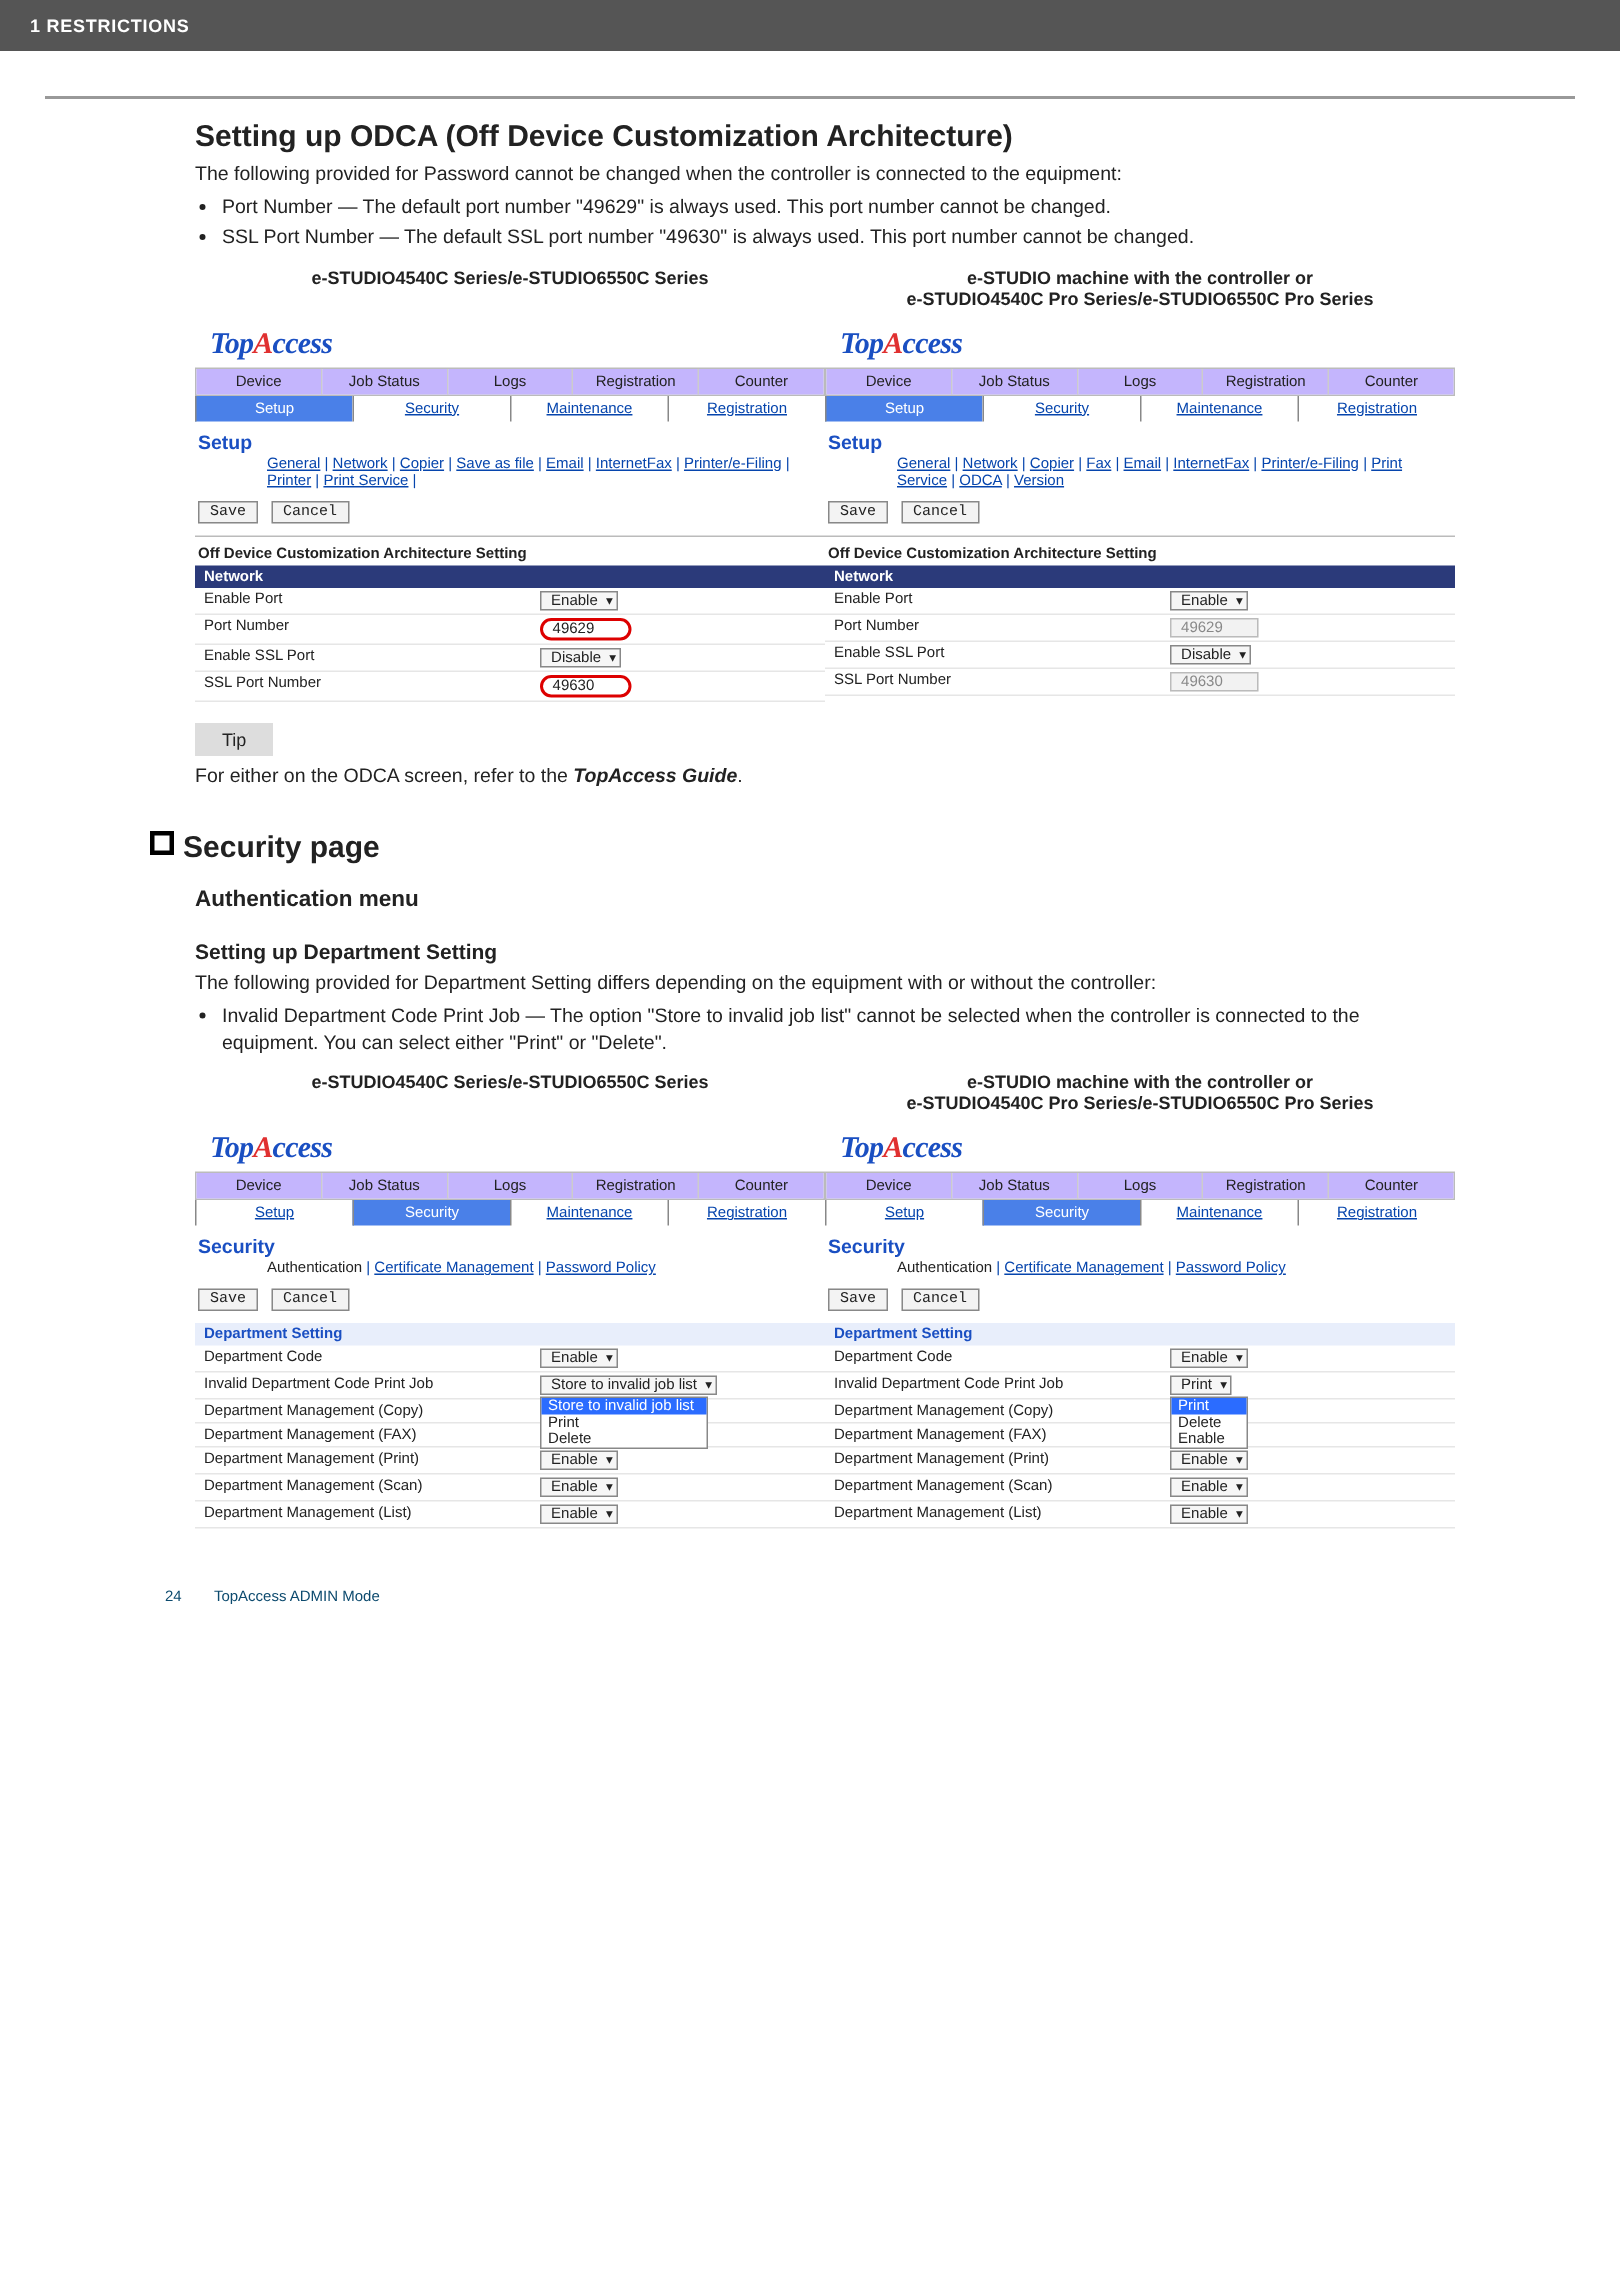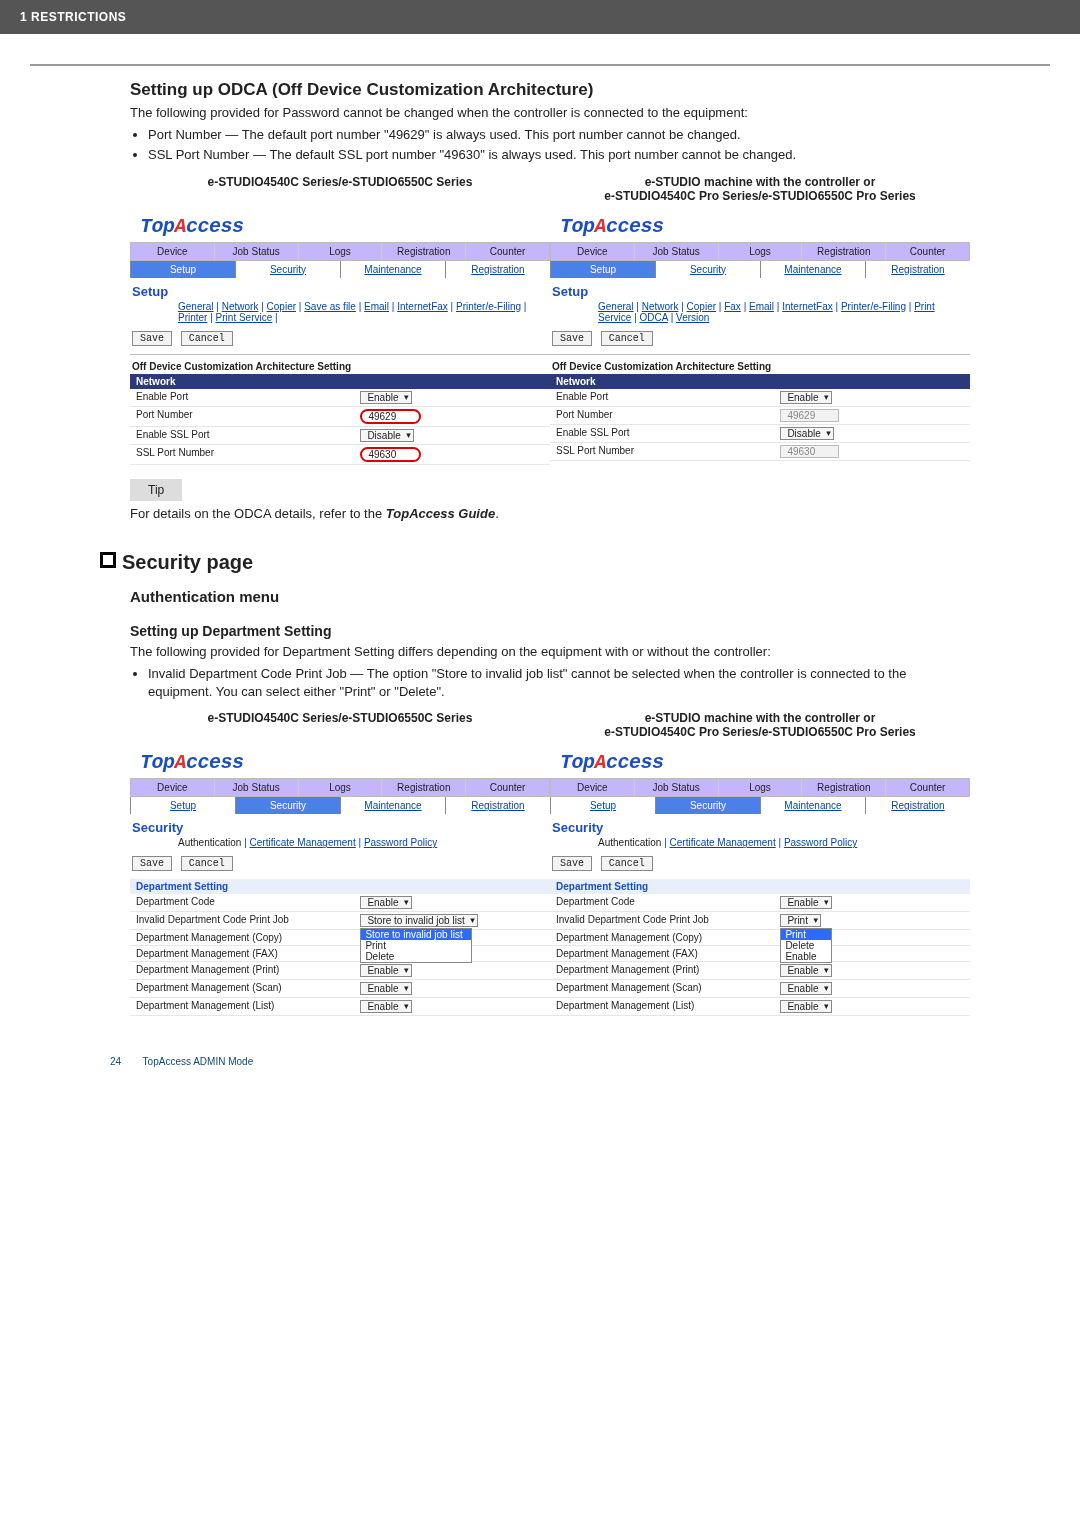--- a/index.html
+++ b/index.html
@@ -21,21 +21,21 @@
   }
   .thin-line {
     height: 2px;
     background: #999;
     margin: 30px 30px 12px 30px;
   }
   .content {
     padding: 0 110px 0 130px;
   }
   h2.section-title {
-    font-size: 17px;
+    font-size: 20px;
     font-weight: bold;
     margin: 14px 0 4px 0;
   }
   h3.sub-title {
     font-size: 14px;
     font-weight: bold;
     margin: 18px 0 4px 0;
   }
   p { margin: 4px 0; line-height: 1.4; }
   ul.bullets {
@@ -55,21 +55,21 @@
     font-size: 11px;
   }
   .col-header {
     text-align: center;
     font-weight: bold;
     font-size: 12px;
     min-height: 30px;
     margin-bottom: 6px;
   }
   .topaccess-logo {
-    font-family: Liberation Mono, monospace;
+    font-family: Liberation Serif, serif;
     font-size: 20px;
     font-style: italic;
     font-weight: 900;
     color: #1a4fc2;
     letter-spacing: -0.5px;
     padding: 4px 0 4px 10px;
   }
   .topaccess-logo .lambda {
     color: #e03030;
   }
@@ -369,21 +369,21 @@
       </div>
       <div class="kv-row">
         <div class="k">SSL Port Number</div>
         <div class="v"><span class="ro-box">49630</span></div>
       </div>
     </div>
   </div>
 
   <div class="tip-box">Tip</div>
   <p>
-    <span>For details on the ODCA details, refer to the </span><span class="italic-guide">TopAccess Guide</span><span>.</span>
+    <span>For either on the ODCA screen, refer to the </span><span class="italic-guide">TopAccess Guide</span><span>.</span>
   </p>
 
   <div class="square-heading">
     <span class="sq"></span><span>Security page</span>
   </div>
 
   <h2 class="section-title" style="font-size:15px;">Authentication menu</h2>
 
   <h3 class="sub-title">Setting up Department Setting</h3>
   <p>The following provided for Department Setting differs depending on the equipment with or without the controller:</p>

